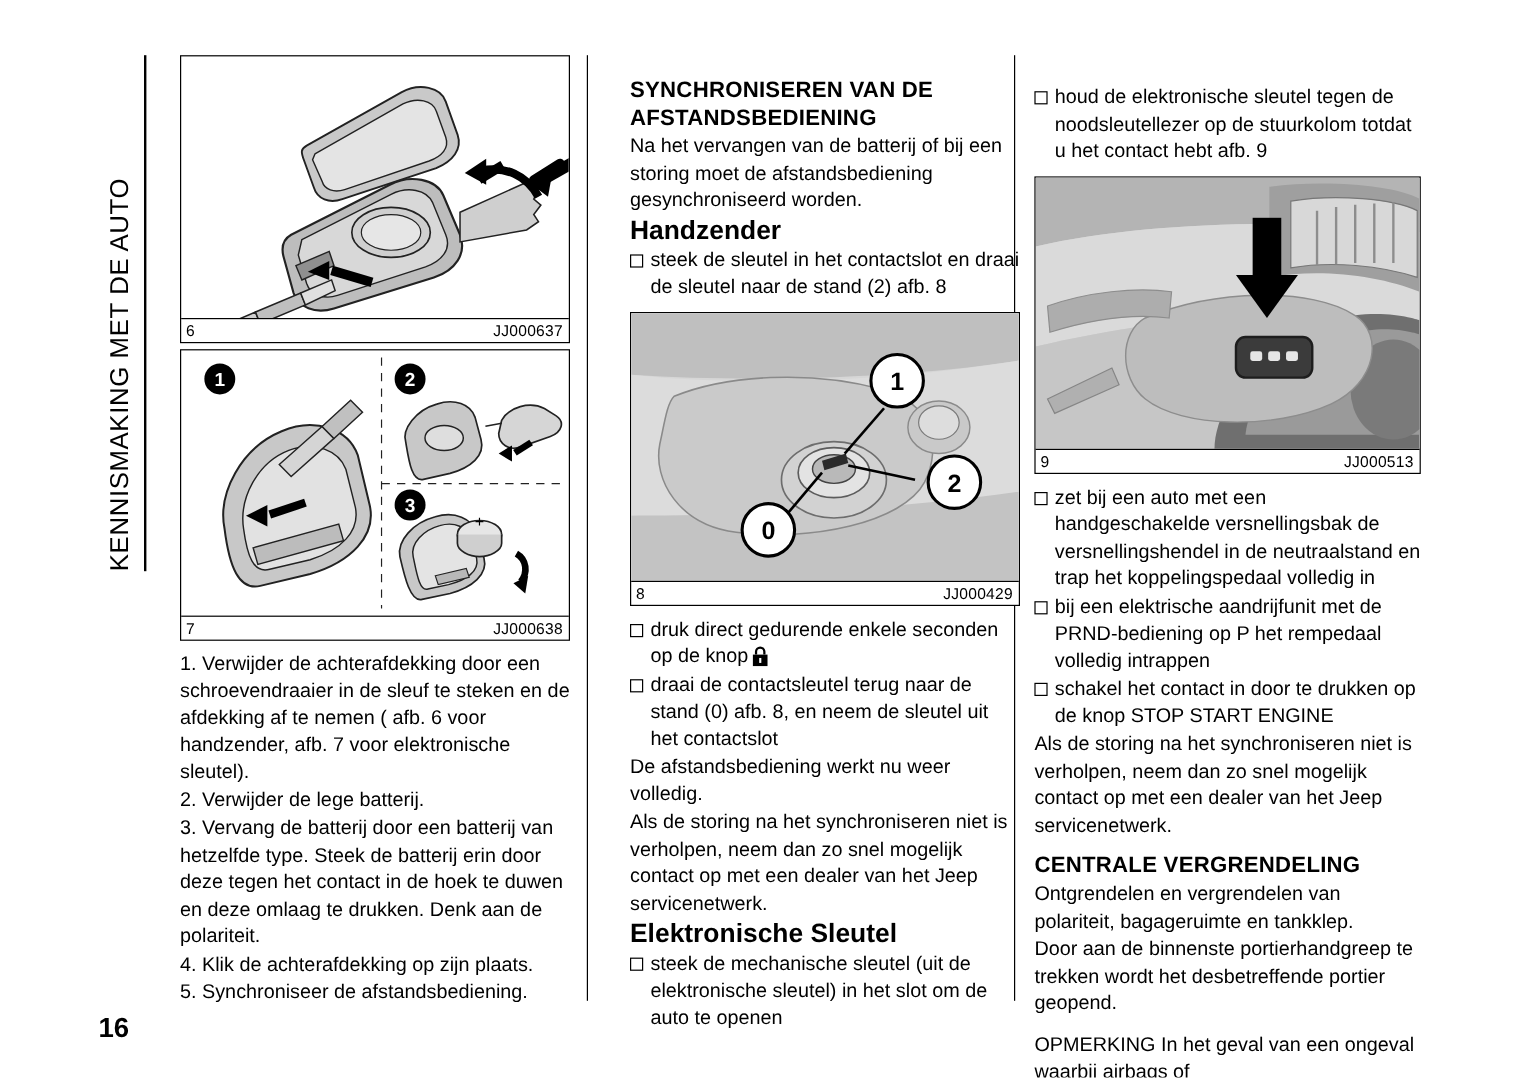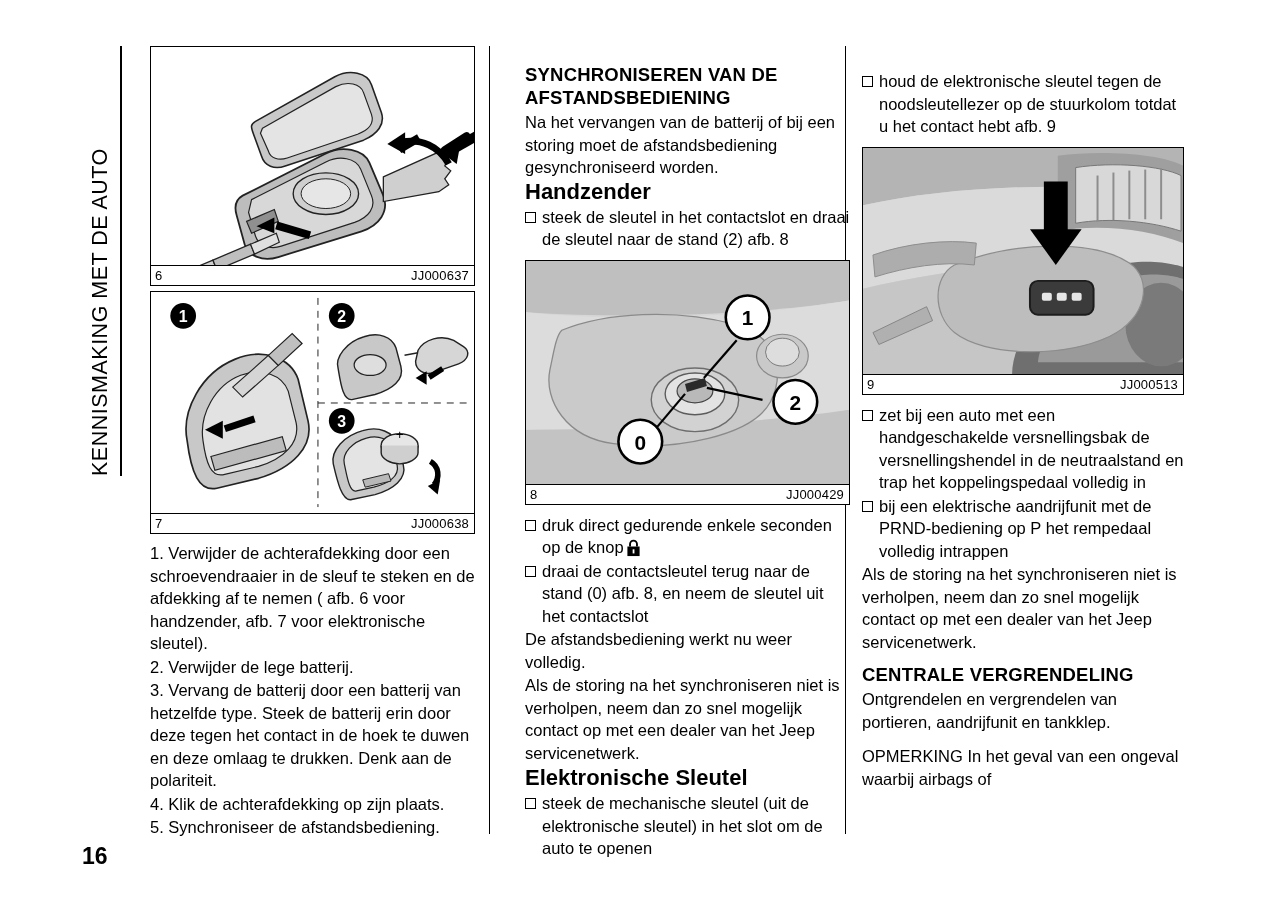--- a/index.html
+++ b/index.html
@@ -381,20 +381,22 @@
         </svg>
       </div>
       <div class="figcap">
         <span class="num">9</span>
         <span class="code">JJ000513</span>
       </div>
     </div>
 
     <div class="bullet" style="margin-top:9px;">zet bij een auto met een handgeschakelde versnellingsbak de versnellingshendel in de neutraalstand en trap het koppelingspedaal volledig in</div>
     <div class="bullet" style="margin-top:1px;">bij een elektrische aandrijfunit met de PRND-bediening op P het rempedaal volledig intrappen</div>
+    <div class="bullet" style="margin-top:1px;">schakel het contact in door te drukken op de knop STOP START ENGINE</div>
     <p class="para" style="margin-top:1px;">Als de storing na het synchroniseren niet is verholpen, neem dan zo snel mogelijk contact op met een dealer van het Jeep servicenetwerk.</p>
     <h2 class="sec" style="margin-top:10px;">CENTRALE VERGRENDELING</h2>
-    <p class="para">Ontgrendelen en vergrendelen van portieren, aandrijfunit en tankklep.</p>
+    <p class="para">Ontgrendelen en vergrendelen van polariteit, bagageruimte en tankklep.</p>
+    <p class="para" style="margin-top:1px;">Door aan de binnenste portierhandgreep te trekken wordt het desbetreffende portier geopend.</p>
     <p class="para" style="margin-top:12px;">OPMERKING In het geval van een ongeval waarbij airbags of</p>
   </div>
 
   <div class="pageno">16</div>
 </div>
 
 </body></html>

